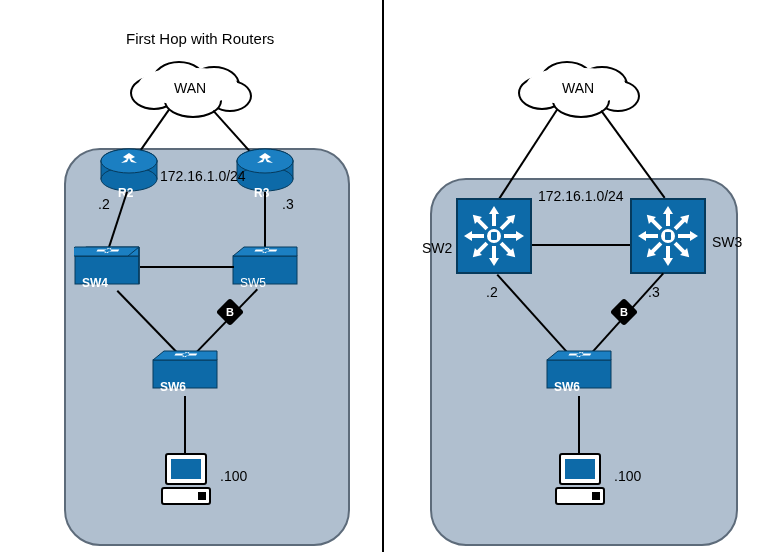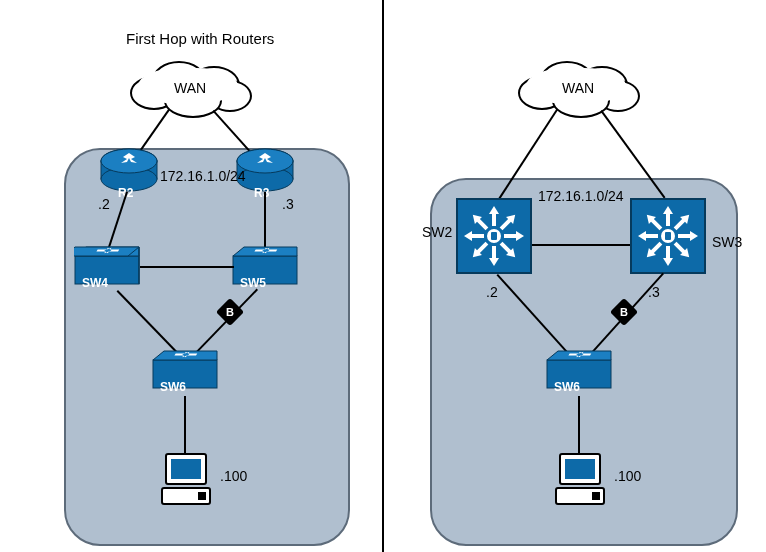--- a/index.html
+++ b/index.html
@@ -112,21 +112,21 @@
 
   <div class="swbox" style="left:232px;top:246px">
     <svg viewBox="0 0 66 46">
       <rect x="1" y="10" width="64" height="28" fill="#0d6aa8" stroke="#063a5c"></rect>
       <polygon points="1,10 12,1 65,1 65,10" fill="#1b7fc2" stroke="#063a5c"></polygon>
       <g fill="#fff">
           <path d="M18 4 l10 0 0 -2 6 3 -6 3 0 -2 -10 0z M42 4 l-10 0 0 -2 -6 3 6 3 0 -2 10 0z" transform="skewX(-35) translate(10,0) scale(0.9)"></path>
         </g>
     </svg>
   </div>
-  <div class="lbl" style="left:240px;top:276px;color:#fff;font-weight:bold;font-size:12px">SW5</div>
+  <div class="lbl" style="left:240px;top:276px;color:#fff;font-weight:normal;font-size:12px">SW5</div>
 
   <div class="link" style="left:140px;top:266px;width:94px;transform:rotate(0deg)"></div>
 
   <div class="link" style="left:118px;top:290px;width:94px;transform:rotate(46deg)"></div>
   <div class="link" style="left:258px;top:290px;width:94px;transform:rotate(134deg)"></div>
 
   <div class="blk" style="left:220px;top:302px">
     <div>
         <span>B</span>
       </div>
@@ -185,21 +185,21 @@
         <use href="#a" transform="rotate(135)"></use>
           <use href="#a" transform="rotate(180)"></use>
         <use href="#a" transform="rotate(225)"></use>
           <use href="#a" transform="rotate(270)"></use>
         <use href="#a" transform="rotate(315)"></use>
         <circle r="7" fill="#fff"></circle>
           <rect x="-3" y="-4" width="6" height="8" fill="#0d6aa8" rx="1"></rect>
       </g>
     </svg>
   </div>
-  <div class="lbl" style="left:422px;top:224px">SW2</div>
+  <div class="lbl" style="left:422px;top:240px">SW2</div>
   <div class="lbl" style="left:486px;top:284px">.2</div>
 
   <div class="mls" style="left:630px;top:198px">
     <svg viewBox="0 0 76 76">
       <rect x="1" y="1" width="74" height="74" fill="#0d6aa8" stroke="#063a5c" stroke-width="2"></rect>
       <g fill="#fff" transform="translate(38,38)">
         <g id="b">
             <path d="M0 -30 l5 8 -3 0 0 12 -4 0 0 -12 -3 0z"></path>
           </g>
         <use href="#b" transform="rotate(45)"></use>

